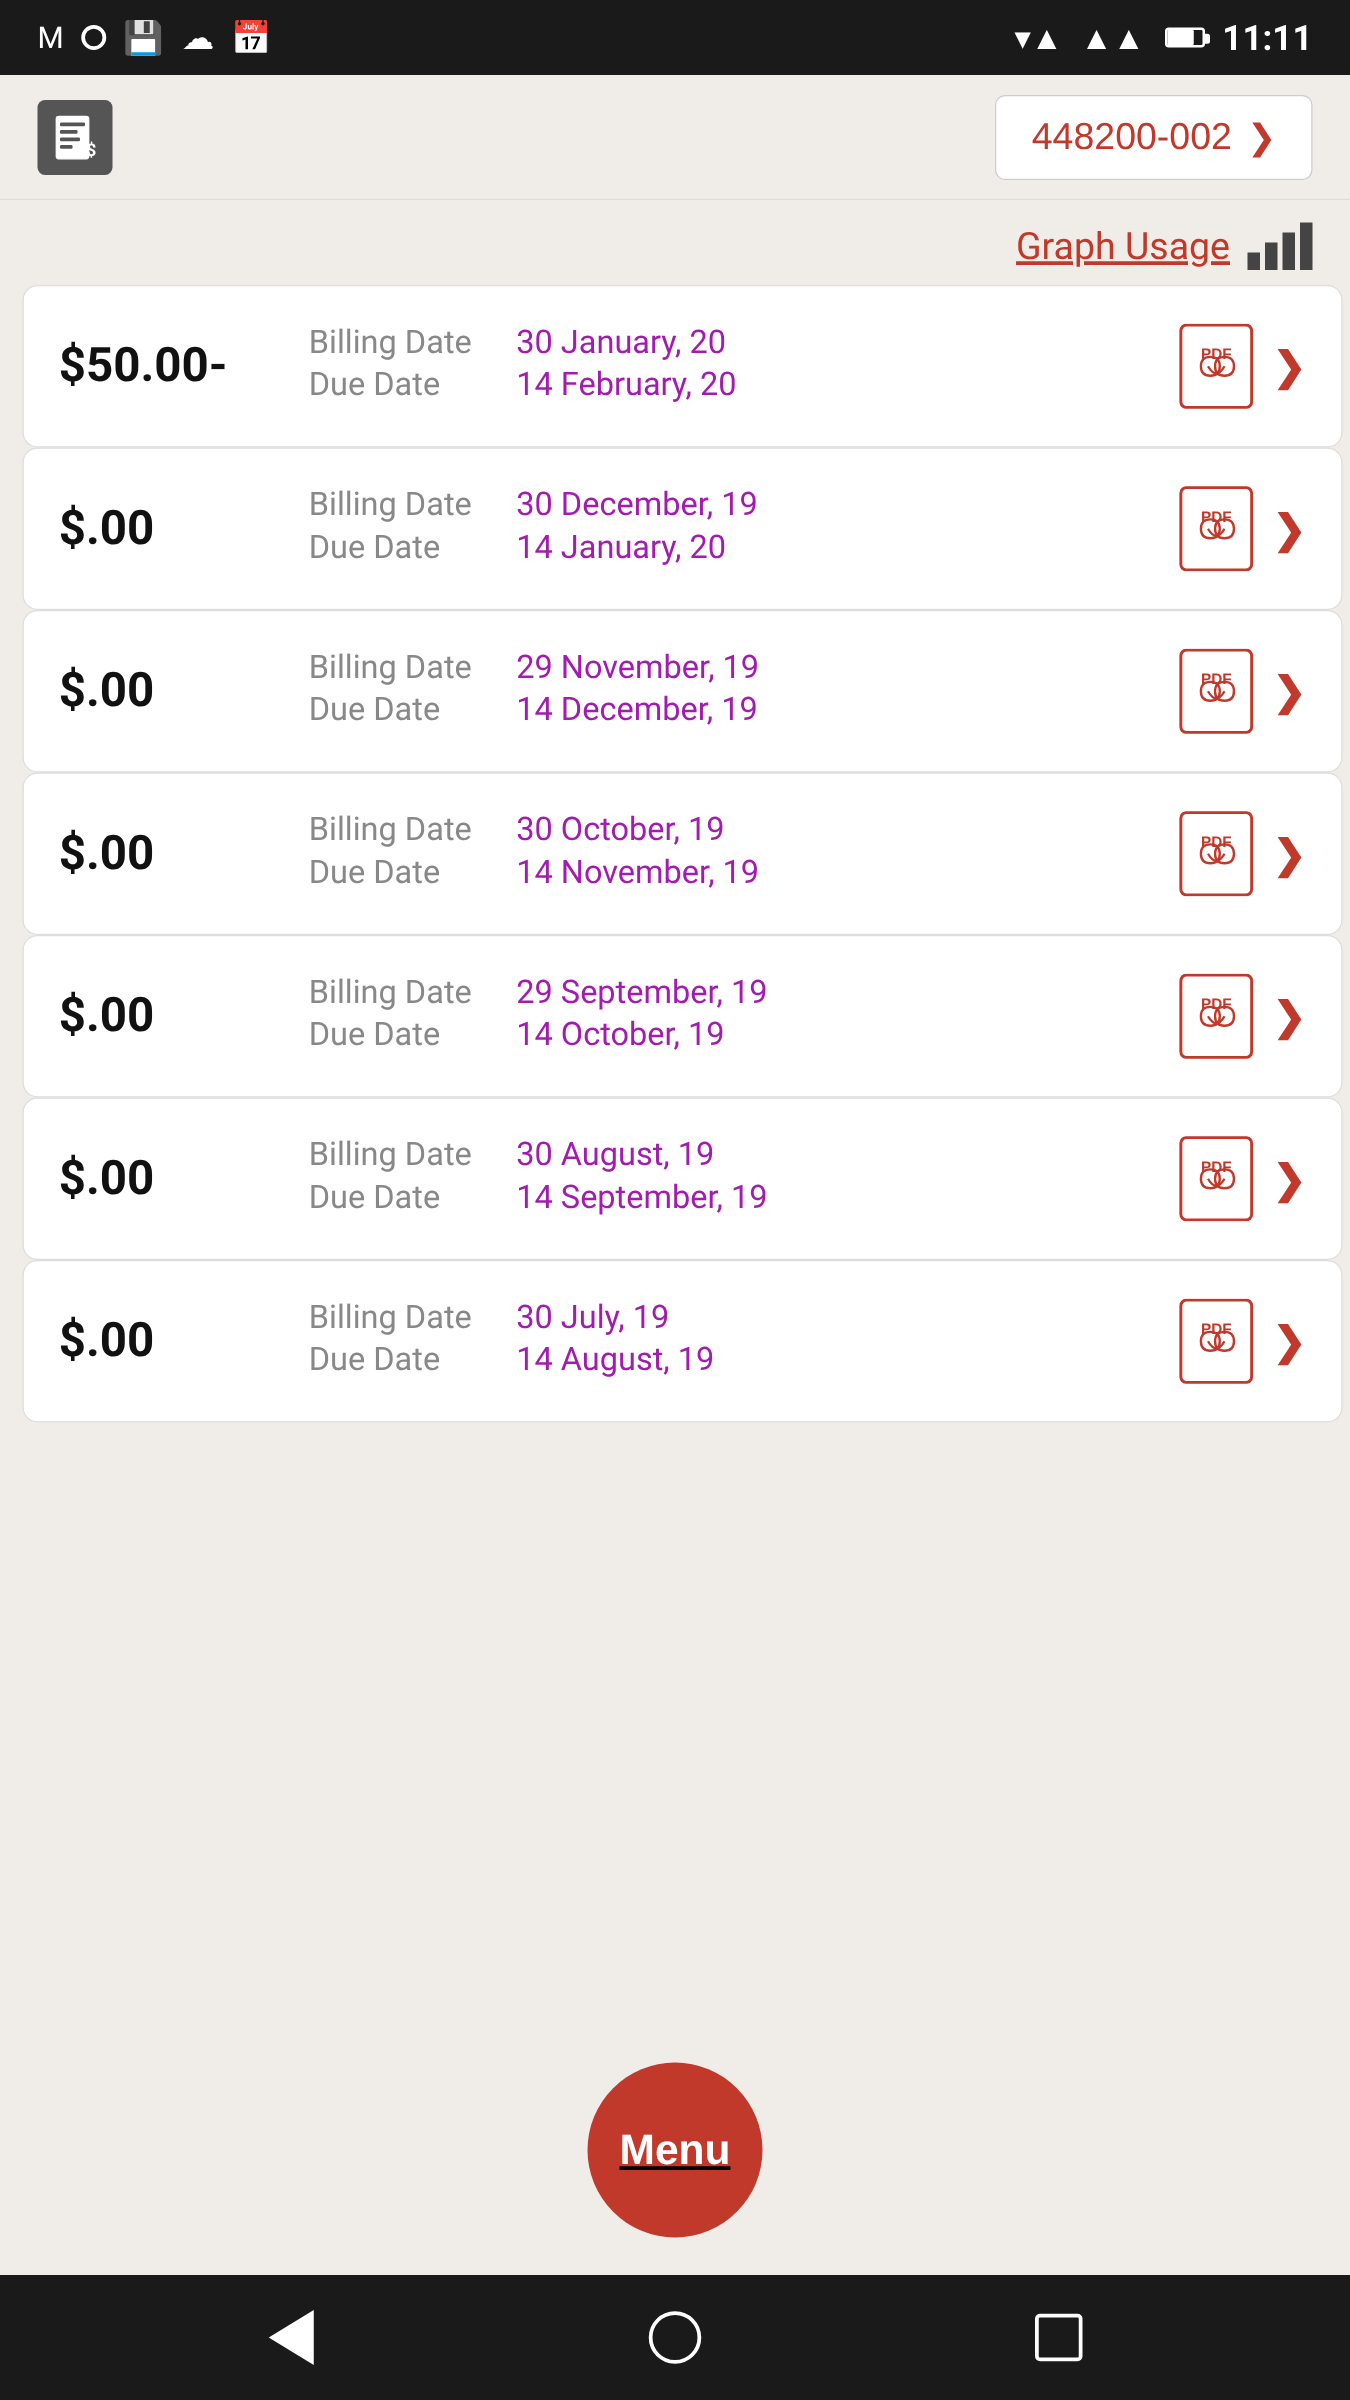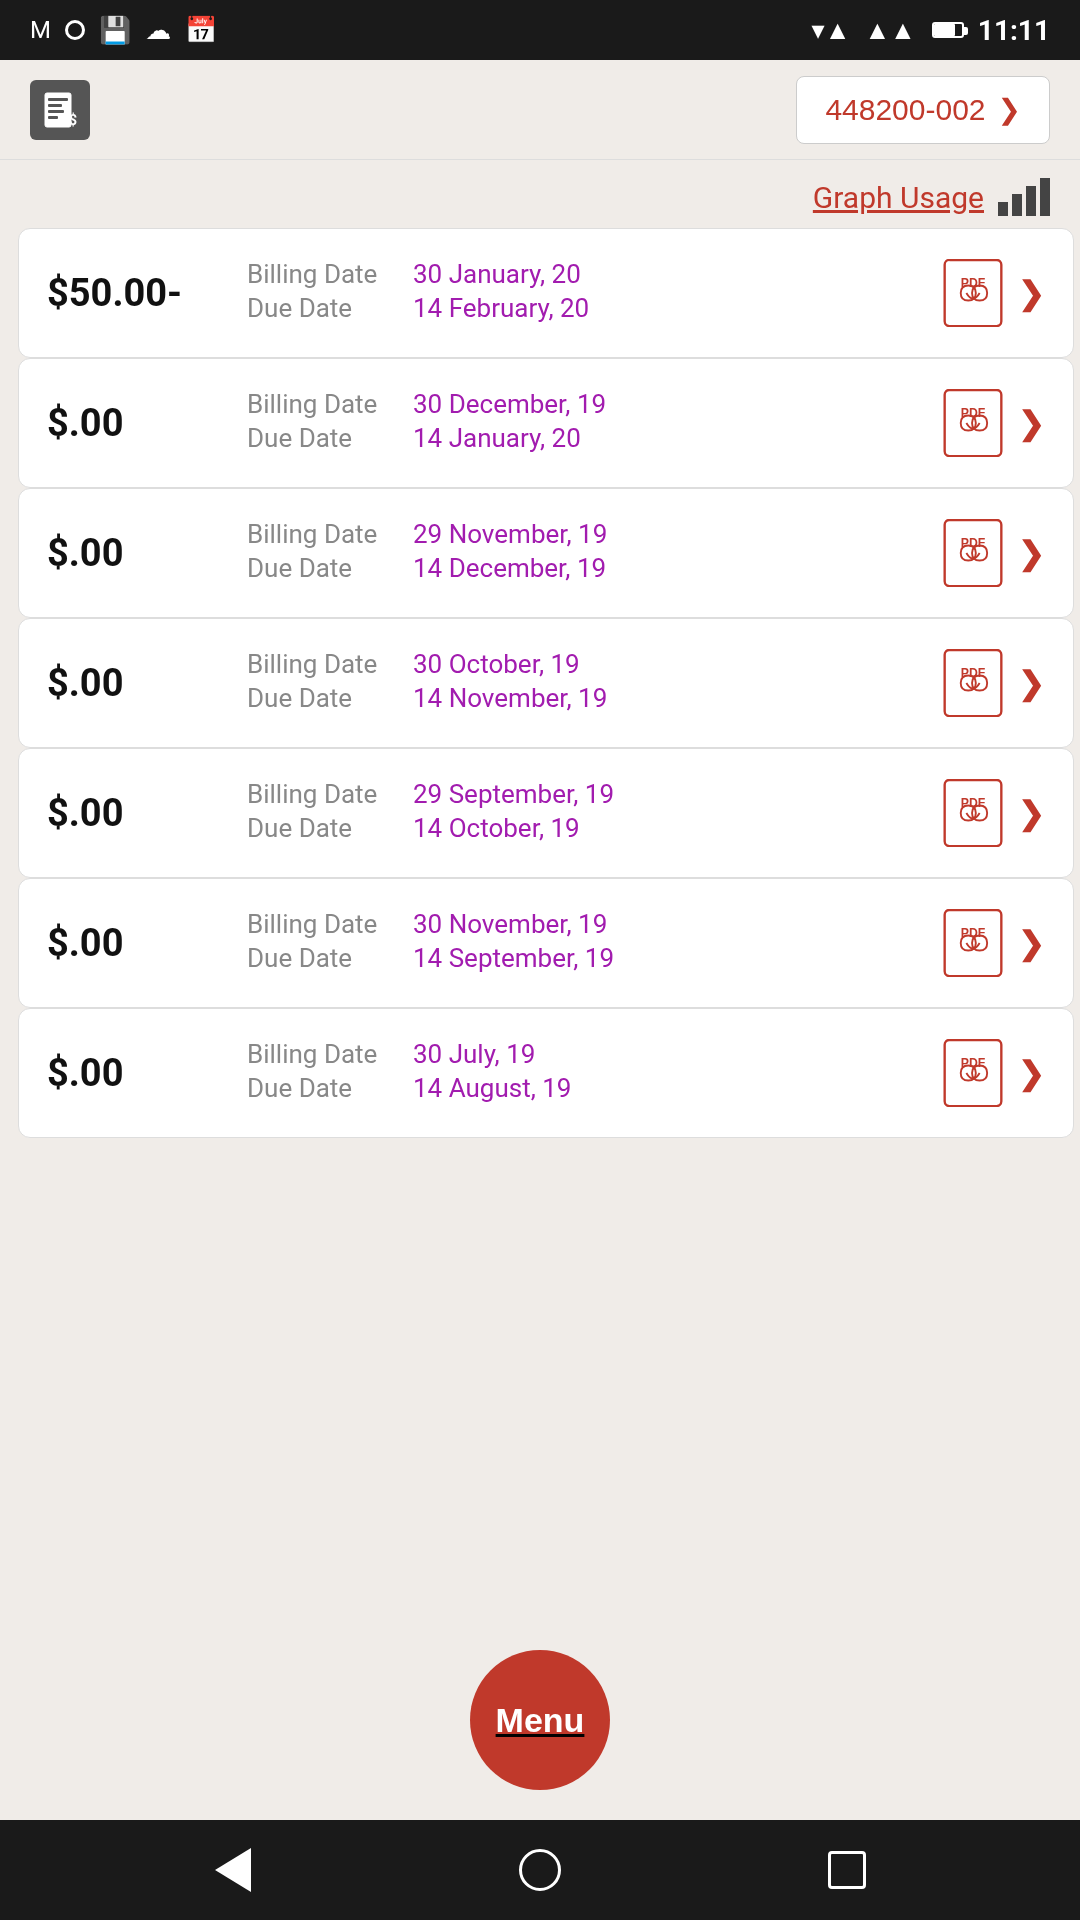--- a/index.html
+++ b/index.html
@@ -466,21 +466,21 @@
           </svg>
         </div>
         <span class="chevron-right">❯</span>
       </div>
     </div>
     <div class="bill-card">
       <span class="bill-amount">$.00</span>
       <div class="bill-dates">
         <div class="bill-date-row">
           <span class="bill-date-label">Billing Date</span>
-          <span class="bill-date-value">30 November, 19</span>
+          <span class="bill-date-value">30 August, 19</span>
         </div>
         <div class="bill-date-row">
           <span class="bill-date-label">Due Date</span>
           <span class="bill-date-value">14 September, 19</span>
         </div>
       </div>
       <div class="bill-actions">
         <div class="pdf-icon">
           <svg viewBox="0 0 62 72" fill="none" xmlns="http://www.w3.org/2000/svg">
             <rect x="1" y="1" width="60" height="70" rx="5" fill="white" stroke="#c0392b" stroke-width="2.5"></rect>

